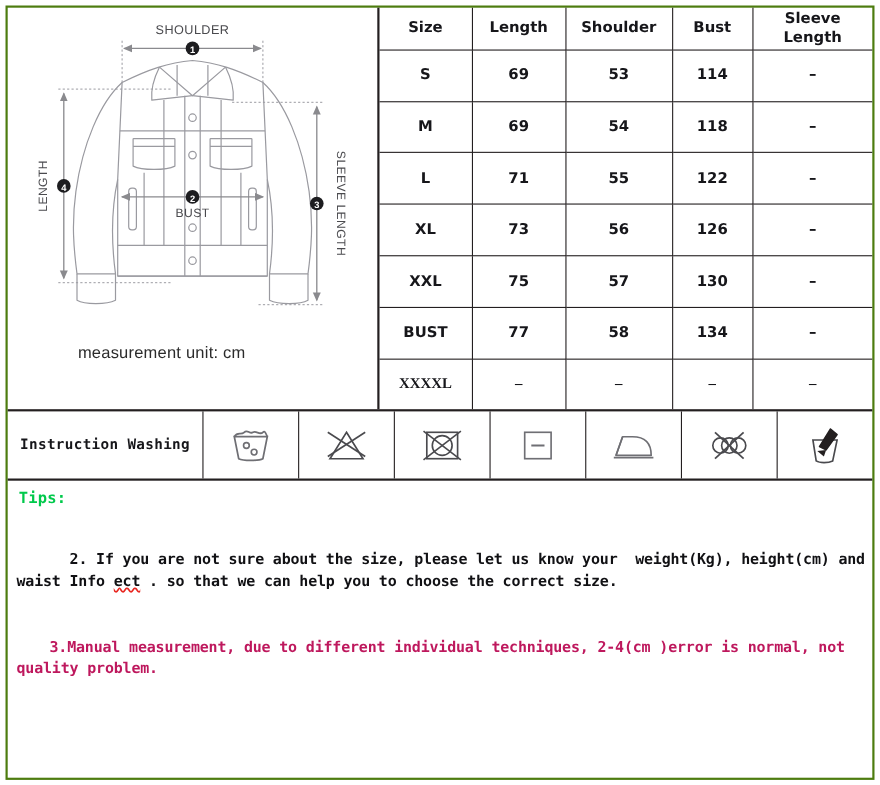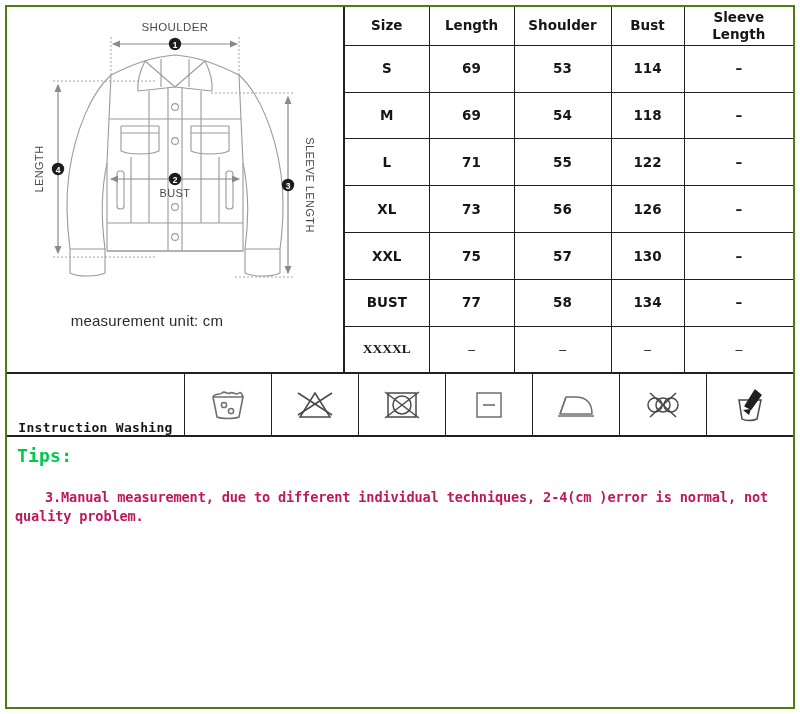--- a/index.html
+++ b/index.html
@@ -97,21 +97,21 @@
     width: 786px; height: 65px;
     border-top: 2px solid #231f20;
     border-bottom: 2px solid #231f20;
     display: flex;
   }
   #washing-label-cell {
     width: 178px;
     flex: 0 0 178px;
     border-right: 1.5px solid #231f20;
     display: flex;
-    align-items: flex-end;
+    align-items: center;
     justify-content: center;
   }
   #washing-label-cell .lbl {
     font-family: "DejaVu Sans Mono", monospace;
     font-weight: bold;
     font-size: 13px;
     color: #16161a;
     letter-spacing: 0.3px;
     white-space: nowrap;
   }
@@ -129,21 +129,21 @@
   #tips-section {
     position: absolute;
     left: 0; top: 430px;
     width: 786px;
     height: 270px;
     padding: 6px 4px 0 4px;
   }
   .tips-heading {
     font-family: "DejaVu Sans Mono", monospace;
     font-weight: bold;
-    font-size: 18px;
+    font-size: 14px;
     color: #00c94b;
     margin: 2px 0 0 6px;
     letter-spacing: 0.2px;
   }
   .tip-line {
     font-family: "DejaVu Sans Mono", monospace;
     font-weight: bold;
     font-size: 13.6px;
     color: #111114;
     letter-spacing: -0.15px;
@@ -400,17 +400,20 @@
         <path d="M16,20 L26,4 L32,9 L22,23 Z" fill="#231f20" stroke="#231f20" stroke-width="1.4" stroke-linejoin="round"></path>
         <path d="M14,24 L22,23 L20,29 Z" fill="#231f20"></path>
       </svg>
     </div>
   </div>
 
   <div id="tips-section">
     <div class="tips-heading">Tips:</div>
 
 
+    <p class="tip-line" id="tip2">
+      <span>2. If you are not sure about the size, please let us know your  weight(Kg), height(cm) and waist Info </span><span class="squiggle">ect</span><span> . so that we can help you to choose the correct size.</span>
+    </p>
 
     <p class="tip-line" id="tip3">3.Manual measurement, due to different individual techniques, 2-4(cm )error is normal, not quality problem.</p>
   </div>
 
 </div>
 
 </body></html>

